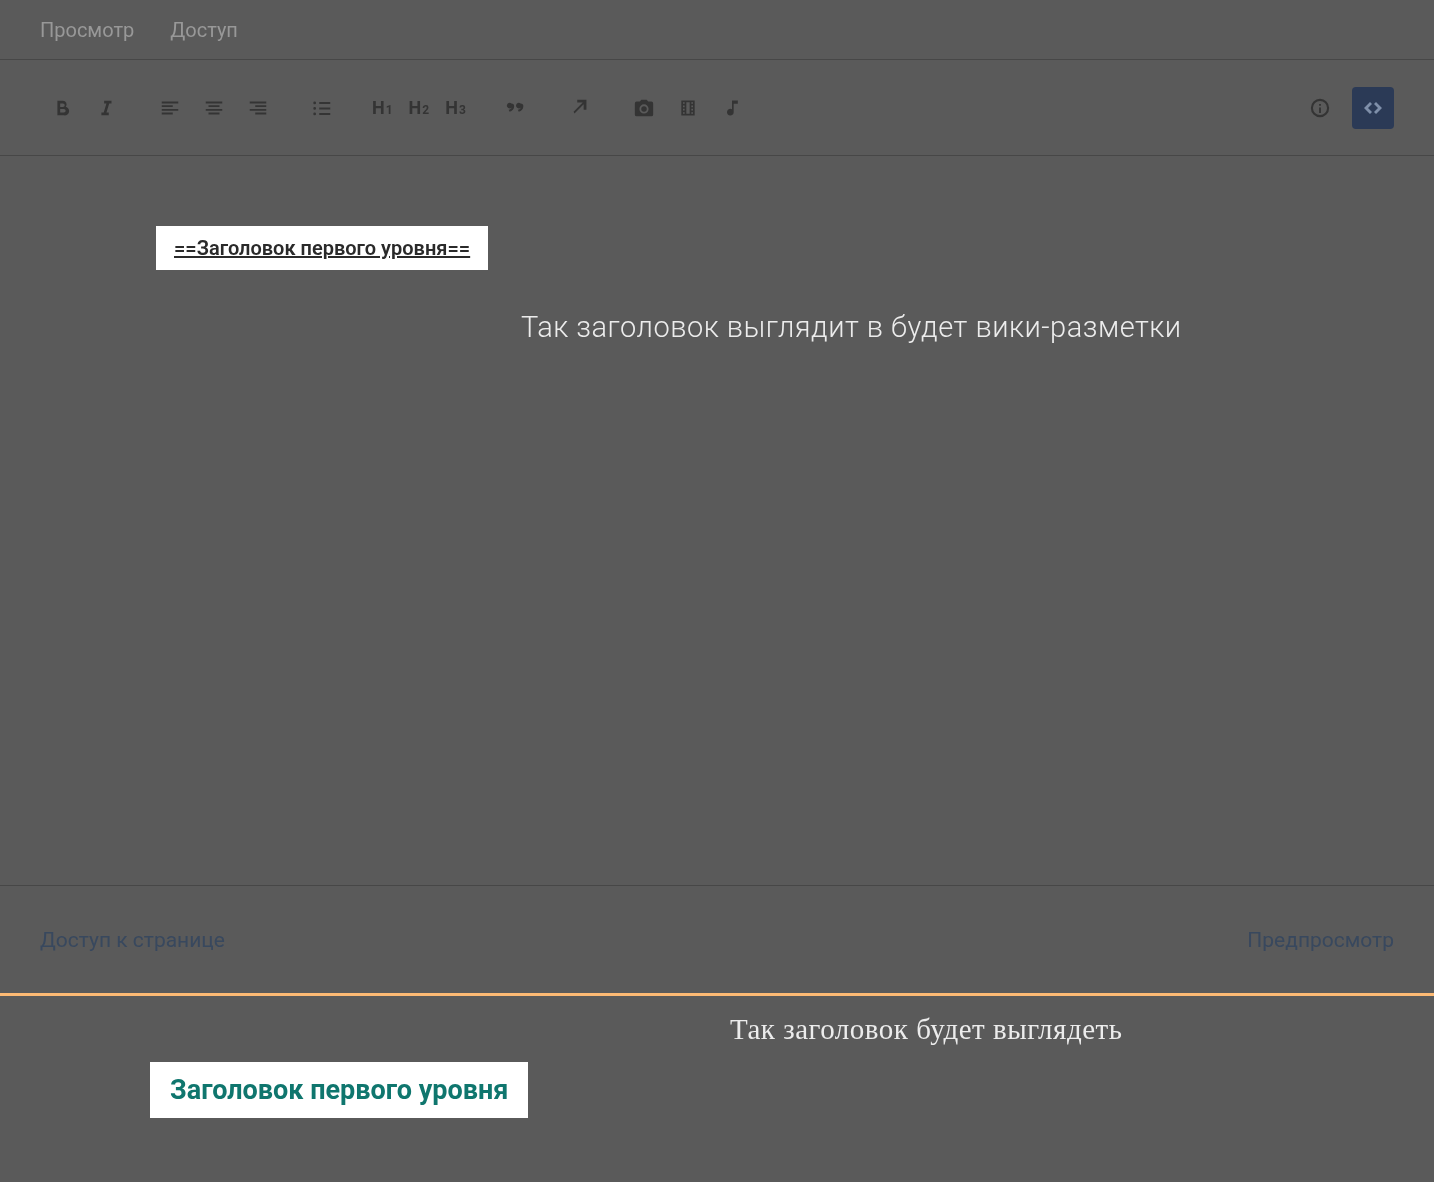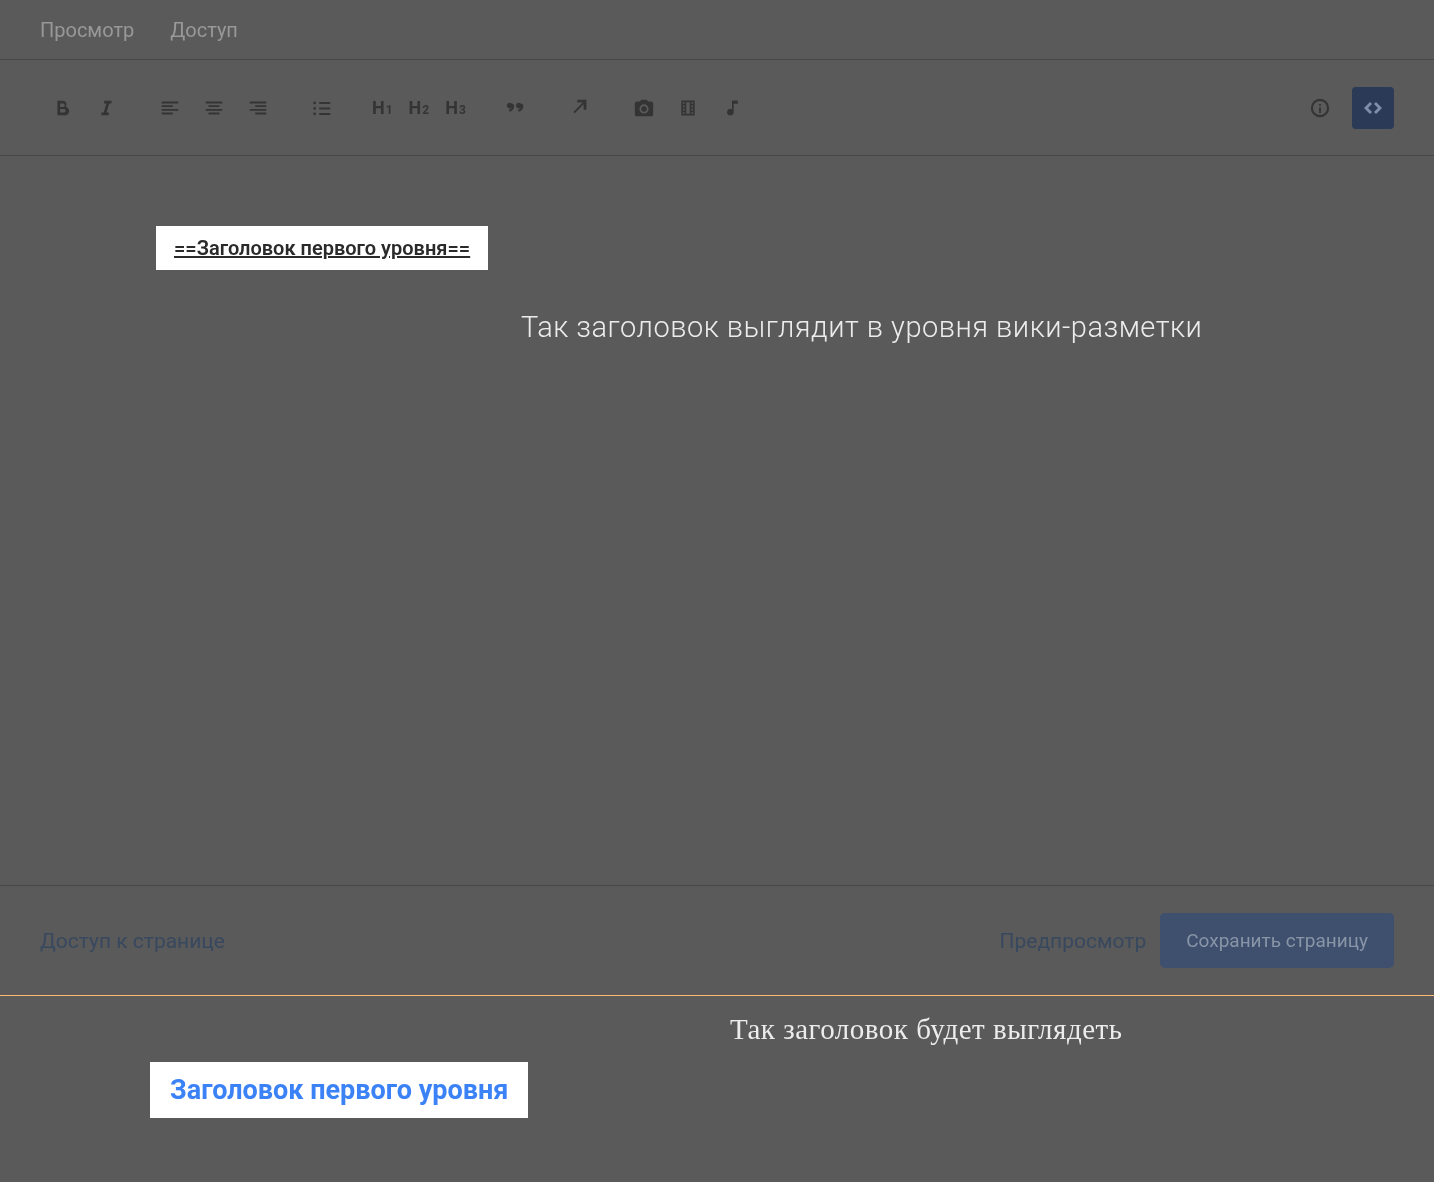--- a/index.html
+++ b/index.html
@@ -135,21 +135,21 @@
       font-weight: 300;
       line-height: 1.45;
       letter-spacing: 0.5px;
     }
     .footer-bar {
       display: flex;
       align-items: center;
       justify-content: space-between;
       padding: 0 40px;
       height: 110px;
-      border-bottom: 1px solid #fdba74;
+      border-bottom: 3px solid #fdba74;
     }
     .access-link {
       color: #38485e;
       font-size: 21px;
       cursor: pointer;
     }
     .footer-right {
       display: flex;
       align-items: center;
       gap: 14px;
@@ -172,21 +172,21 @@
       height: 186px;
     }
     .rendered-box {
       position: absolute;
       left: 150px;
       top: 66px;
       background: #ffffff;
       padding: 12px 20px;
       font-size: 27px;
       font-weight: 700;
-      color: #3b82f6;
+      color: #0f766e;
     }
     .annotation-2 {
       position: absolute;
       left: 730px;
       top: 12px;
       color: #ececec;
       font-size: 29px;
       font-weight: 300;
       line-height: 1.45;
       letter-spacing: 0.5px;
@@ -293,27 +293,26 @@
     <div class="code-toggle">
       <svg viewBox="0 0 24 24" width="24" height="24">
           <path d="M9 6L3 12l6 6 2-2-4-4 4-4-2-2zm6 0l-2 2 4 4-4 4 2 2 6-6-6-6z"></path>
         </svg>
     </div>
   </div>
 </div>
 
 <div class="editor-area">
   <div class="markup-box">==Заголовок первого уровня==</div>
-  <div class="annotation-1">Так заголовок выглядит в уровня вики-разметки</div>
+  <div class="annotation-1">Так заголовок выглядит в будет вики-разметки</div>
 </div>
 
 <div class="footer-bar">
   <div class="access-link">Доступ к странице</div>
   <div class="footer-right">
     <div class="preview-link">Предпросмотр</div>
-    <div class="save-btn">Сохранить страницу</div>
   </div>
 </div>
 
 <div class="rendered-area">
   <div class="annotation-2">Так заголовок будет выглядеть</div>
   <div class="rendered-box">Заголовок первого уровня</div>
 </div>
 
 </body></html>

